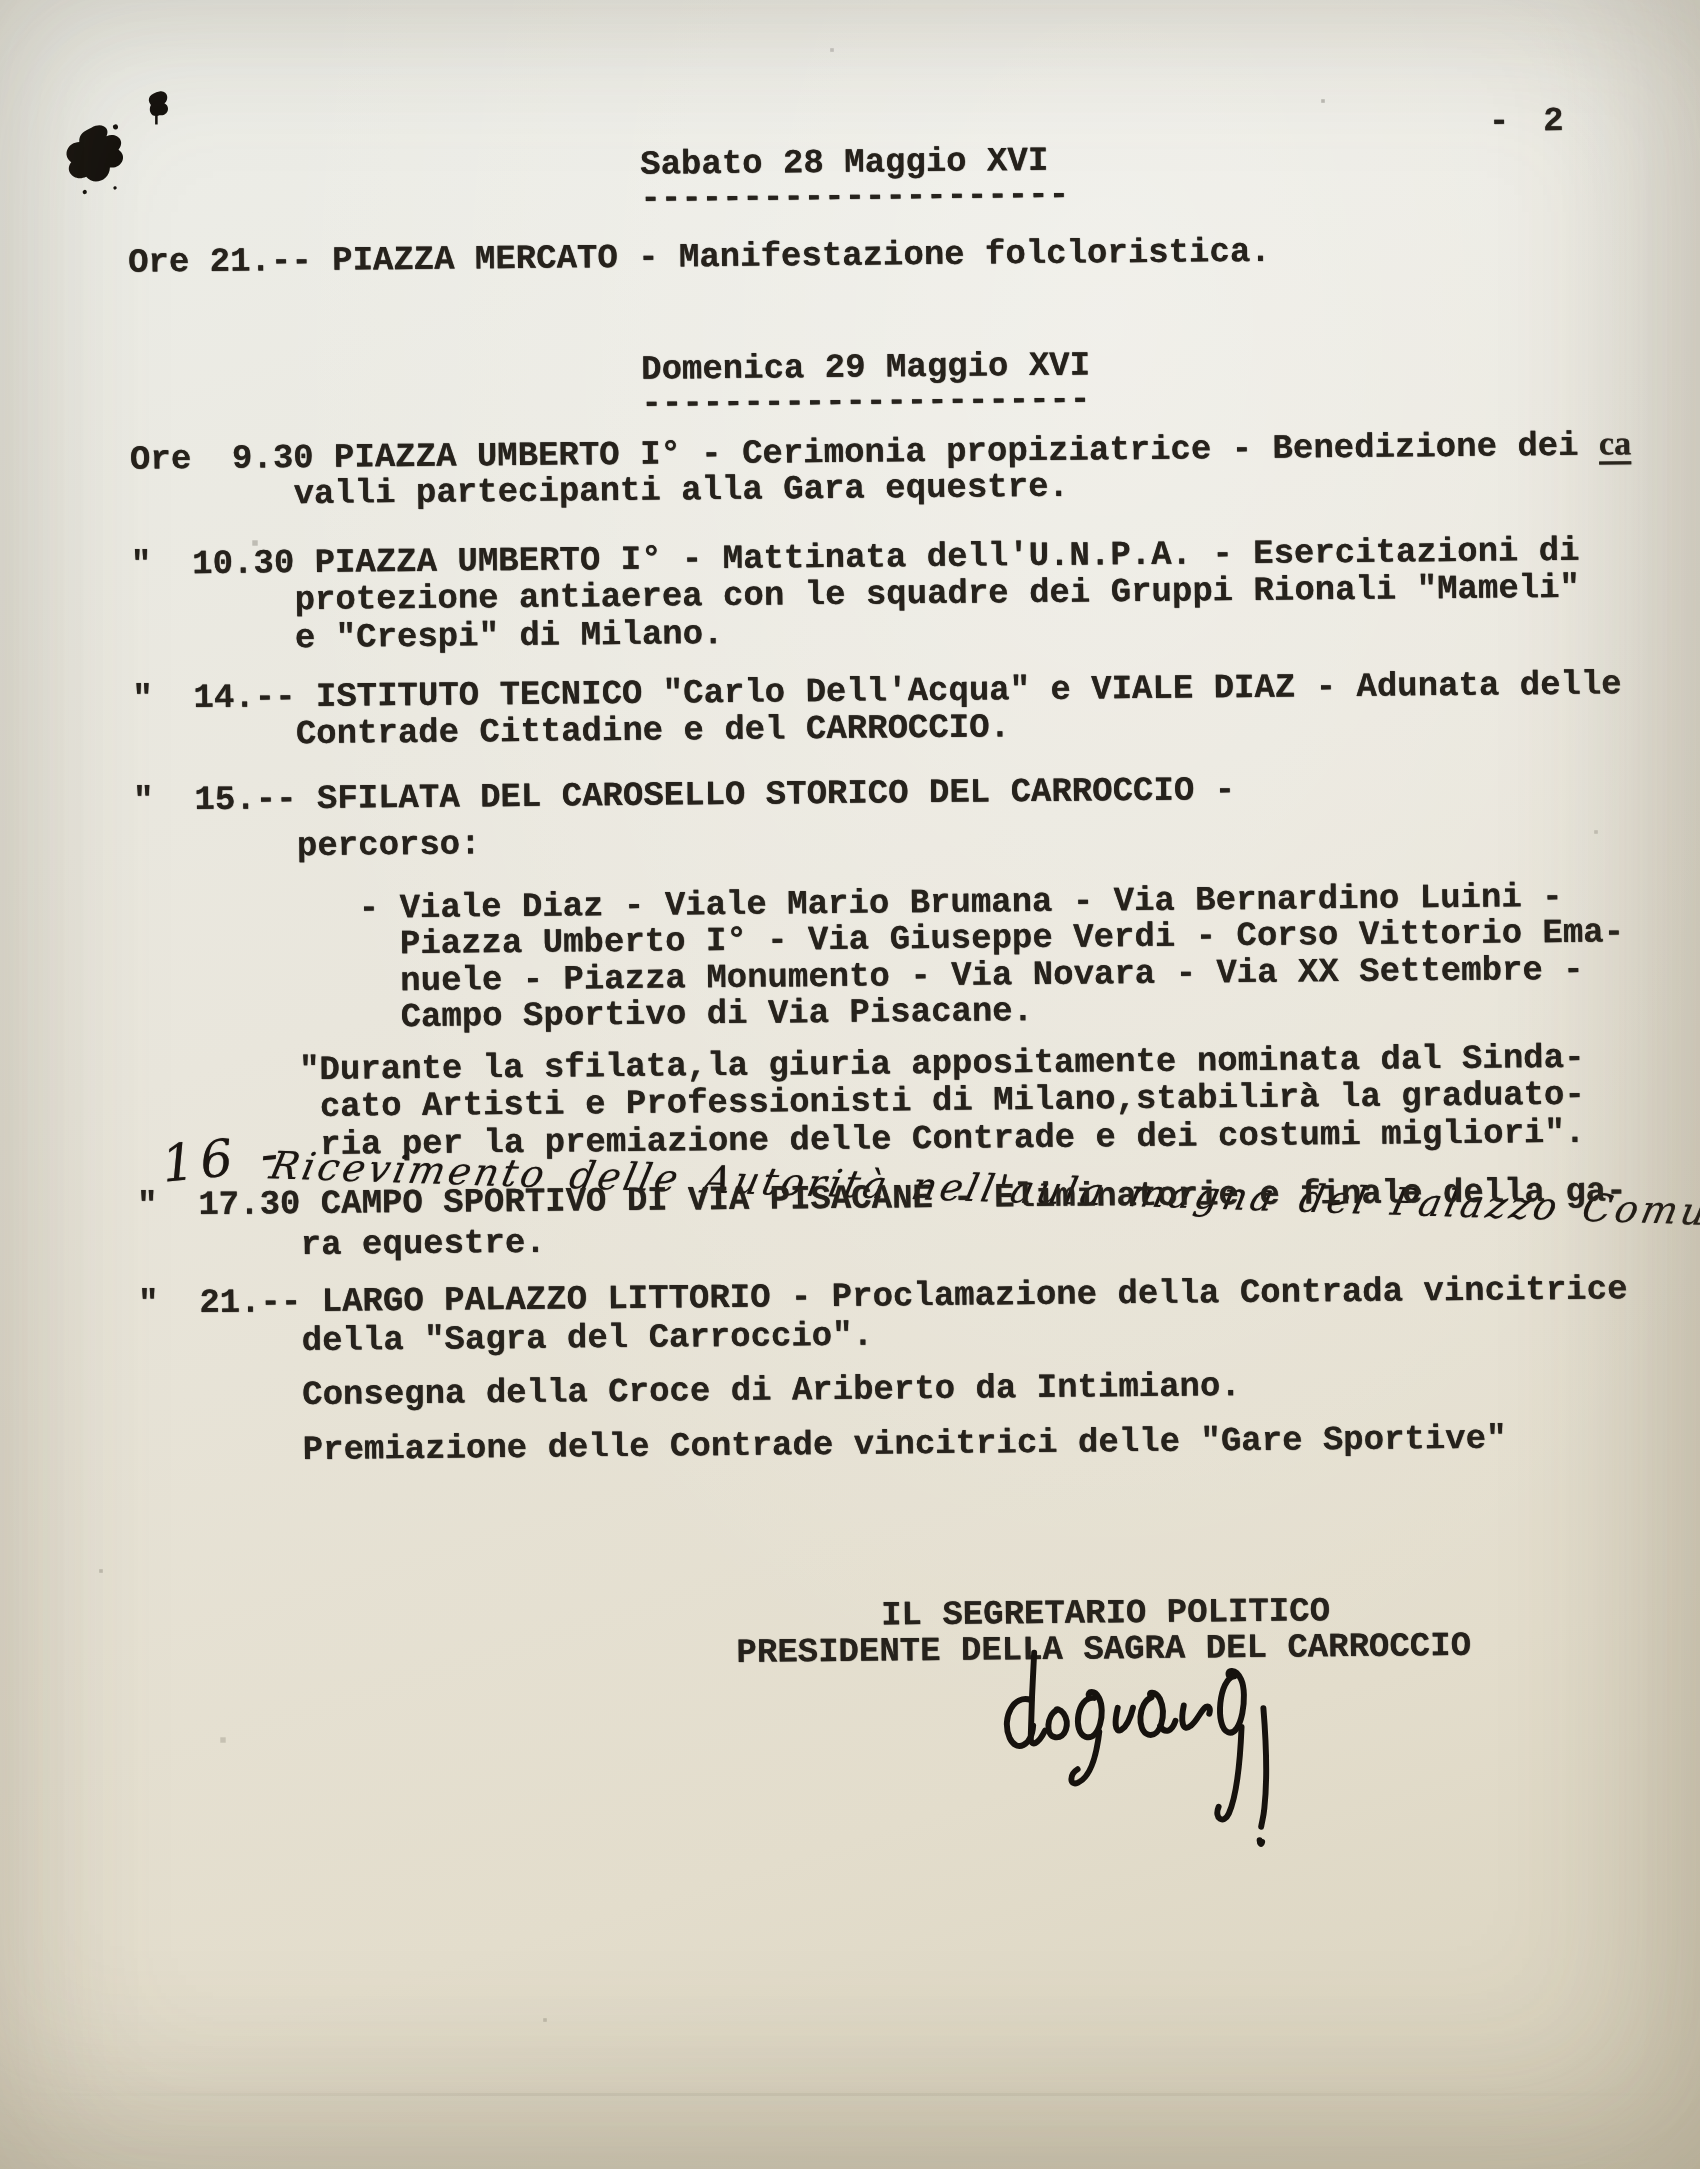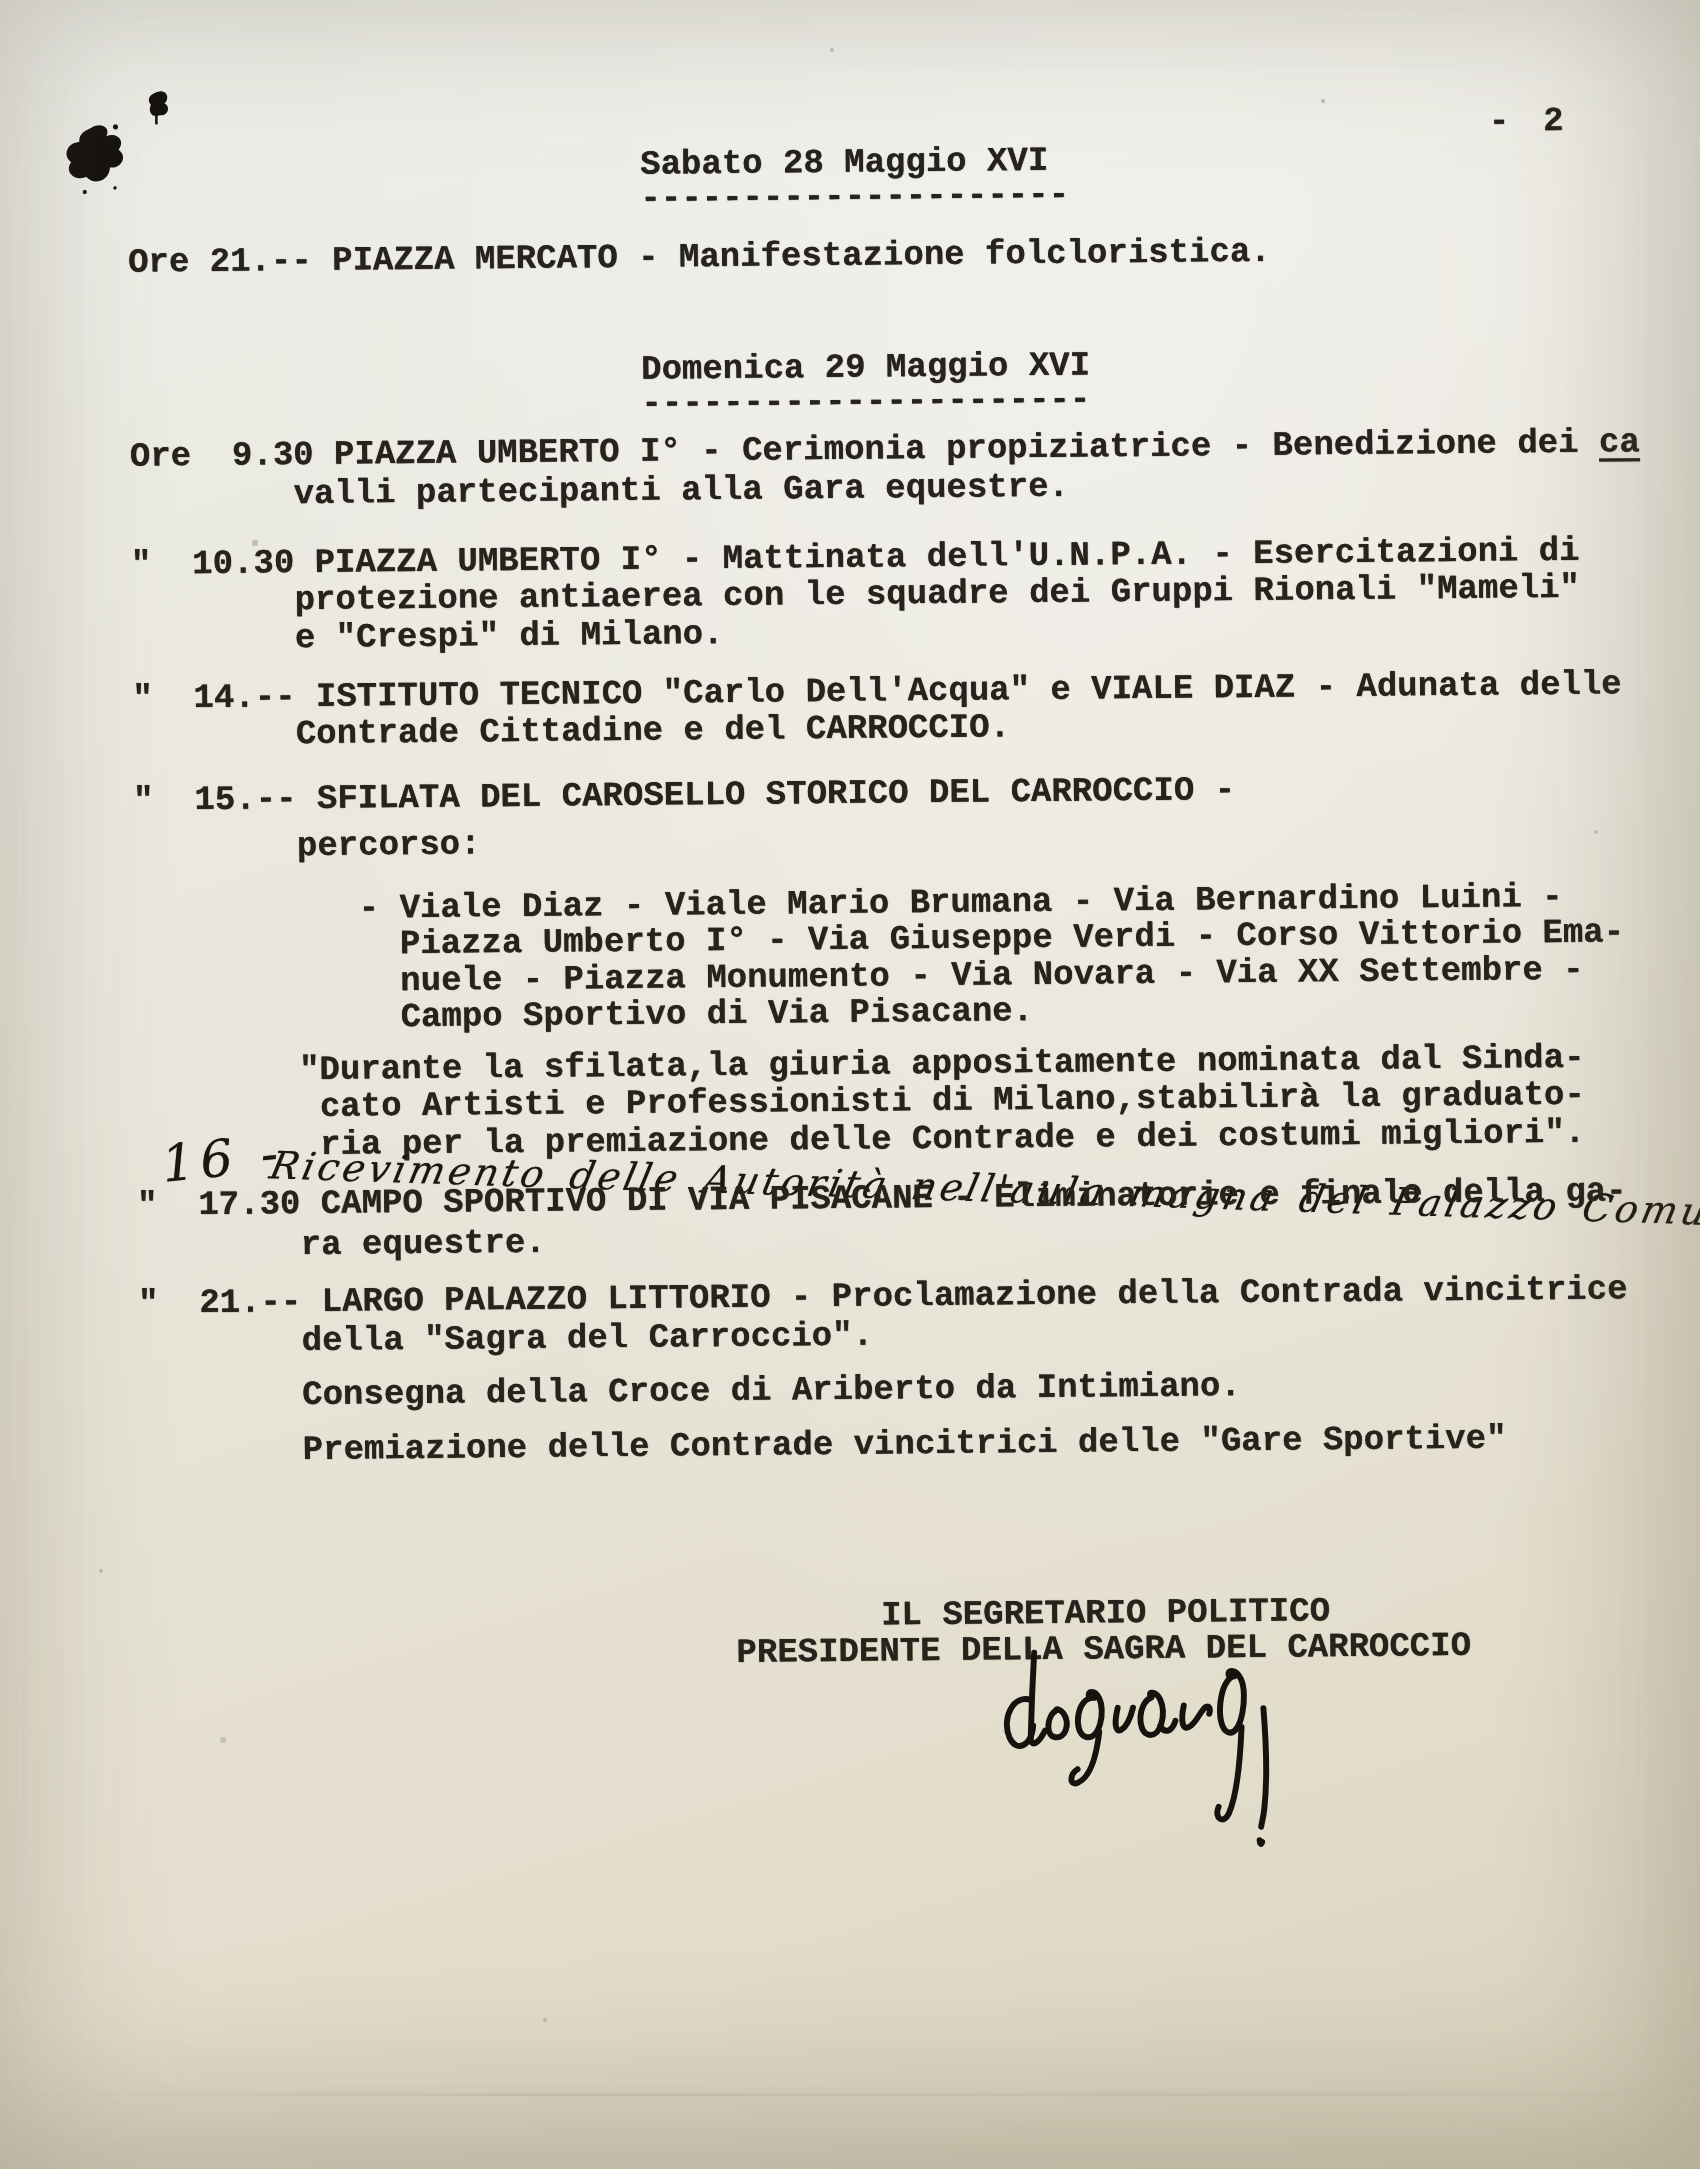--- a/index.html
+++ b/index.html
@@ -32,21 +32,21 @@
       544px 2019px 0 0.8px rgba(60,55,45,.2),
       100px 1570px 0 0.8px rgba(60,55,45,.22);
   }
   .rot{position:absolute;inset:0;transform:rotate(-0.55deg);transform-origin:0 50%;}
   .t{
     position:absolute;white-space:pre;
     font:700 34px/1.05 "Liberation Mono", monospace;
     color:#26221c;
     text-shadow:0 0 0.8px rgba(38,34,28,.75), 0.5px 0.5px 0 rgba(38,34,28,.22);
   }
-  .hyph{text-decoration:underline;text-decoration-thickness:2.5px;text-underline-offset:6.8px;}
+  .hyph{text-decoration:underline;text-decoration-thickness:2.5px;text-underline-offset:6.8px;font-family:Liberation Serif, serif;}
   .hand{
     position:absolute;white-space:pre;
     font-family:"DejaVu Serif", serif;font-style:italic;
     color:#1b1612;text-shadow:0 0 0.8px rgba(27,22,18,.6);
   }
   .hand-note{
     left:270px;top:1146px;font-size:38px;letter-spacing:3.4px;word-spacing:7.6px;
     transform:rotate(2.4deg) skewX(-10deg);transform-origin:0 50%;
   }
   .hand-time{left:161px;top:1131px;font-size:51px;letter-spacing:6px;transform:rotate(-5deg);}

